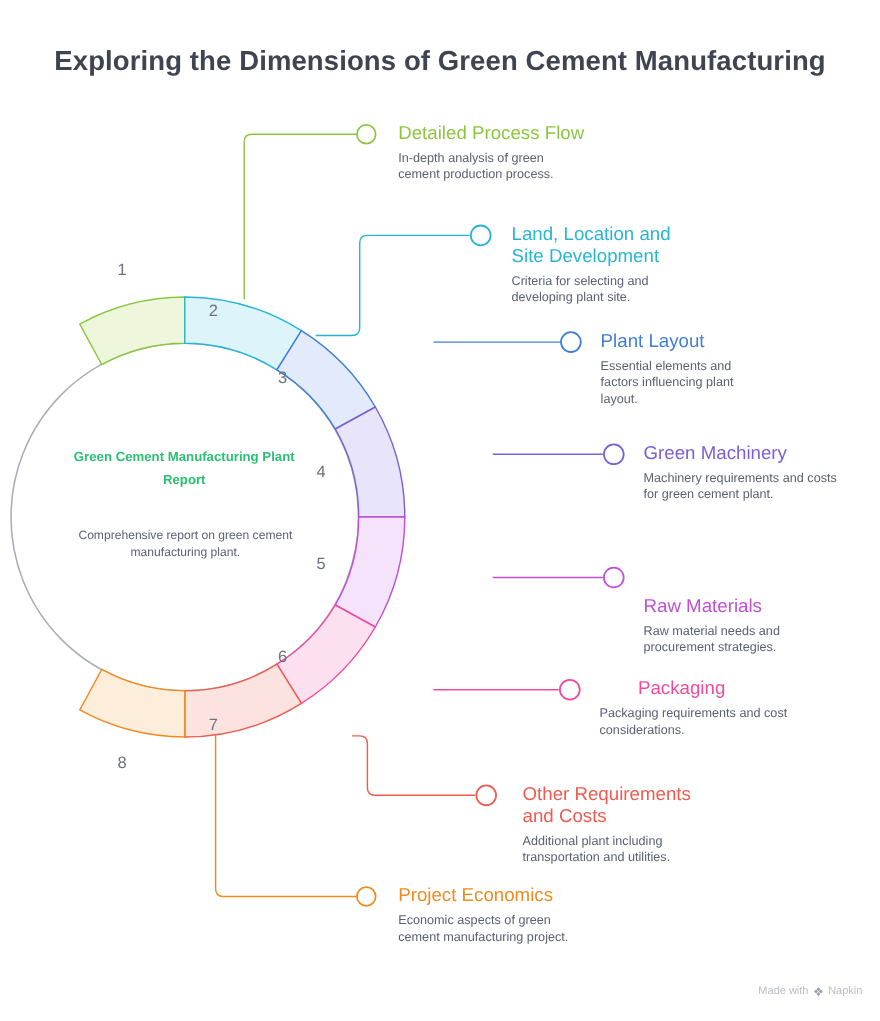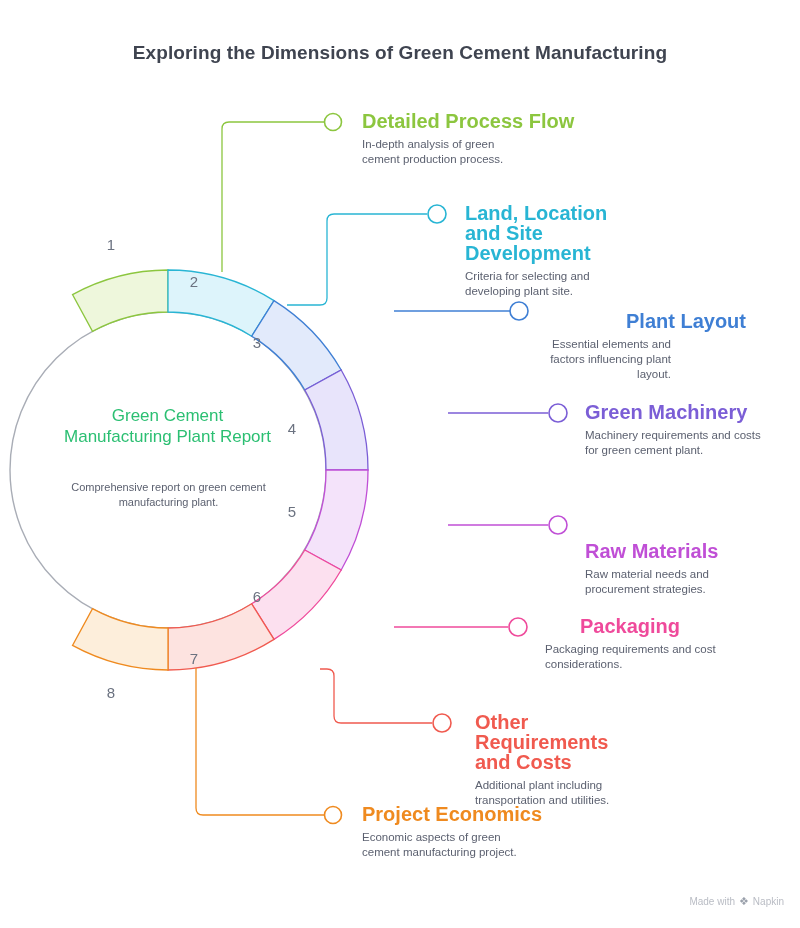--- a/index.html
+++ b/index.html
@@ -14,21 +14,21 @@
     color: #3f4450;
     position: relative;
     overflow: hidden;
   }
   #page-title {
     position: absolute;
     top: 42px;
     left: 0;
     width: 800px;
     text-align: center;
-    font-size: 19px;
+    font-size: 25px;
     font-weight: bold;
     color: #3f4450;
     letter-spacing: 0.1px;
   }
   #diagram {
     position: absolute;
     top: 0;
     left: 0;
     width: 800px;
     height: 928px;
@@ -39,39 +39,39 @@
     left: 0;
     width: 800px;
     height: 928px;
     pointer-events: none;
   }
   .label-block {
     position: absolute;
     pointer-events: auto;
   }
   .label-title {
-    font-size: 20px;
-    font-weight: bold;
+    font-size: 17px;
+    font-weight: normal;
     line-height: 20px;
     margin: 0 0 6px 0;
   }
   .label-desc {
     font-size: 11.5px;
     line-height: 15px;
     color: #5c6170;
     margin: 0;
   }
   .center-title {
     position: absolute;
     left: 60px;
     top: 405px;
     width: 215px;
     text-align: center;
-    font-size: 17px;
-    font-weight: normal;
+    font-size: 12px;
+    font-weight: bold;
     line-height: 21px;
     color: #2bbf72;
   }
   .center-desc {
     position: absolute;
     left: 66px;
     top: 480px;
     width: 205px;
     text-align: center;
     font-size: 11px;
@@ -161,21 +161,21 @@
   <div class="label-block" style="left:362px; top:111px; width:230px;">
     <p class="label-title" style="color:#8cc63f;">Detailed Process Flow</p>
     <p class="label-desc" style="width:160px;">In-depth analysis of green cement production process.</p>
   </div>
 
   <div class="label-block" style="left:465px; top:203px; width:190px;">
     <p class="label-title" style="color:#28b5d4; width:160px;">Land, Location and Site Development</p>
     <p class="label-desc" style="width:160px;">Criteria for selecting and developing plant site.</p>
   </div>
 
-  <div class="label-block" style="left:546px; top:311px; width:200px;text-align:right;">
+  <div class="label-block" style="left:546px; top:300px; width:200px;">
     <p class="label-title" style="color:#3f7fd4;">Plant Layout</p>
     <p class="label-desc" style="width:125px;">Essential elements and factors influencing plant layout.</p>
   </div>
 
   <div class="label-block" style="left:585px; top:402px; width:200px;">
     <p class="label-title" style="color:#7b5ed6;">Green Machinery</p>
     <p class="label-desc" style="width:178px;">Machinery requirements and costs for green cement plant.</p>
   </div>
 
   <div class="label-block" style="left:585px; top:514px; width:200px;margin-top:27px;">

